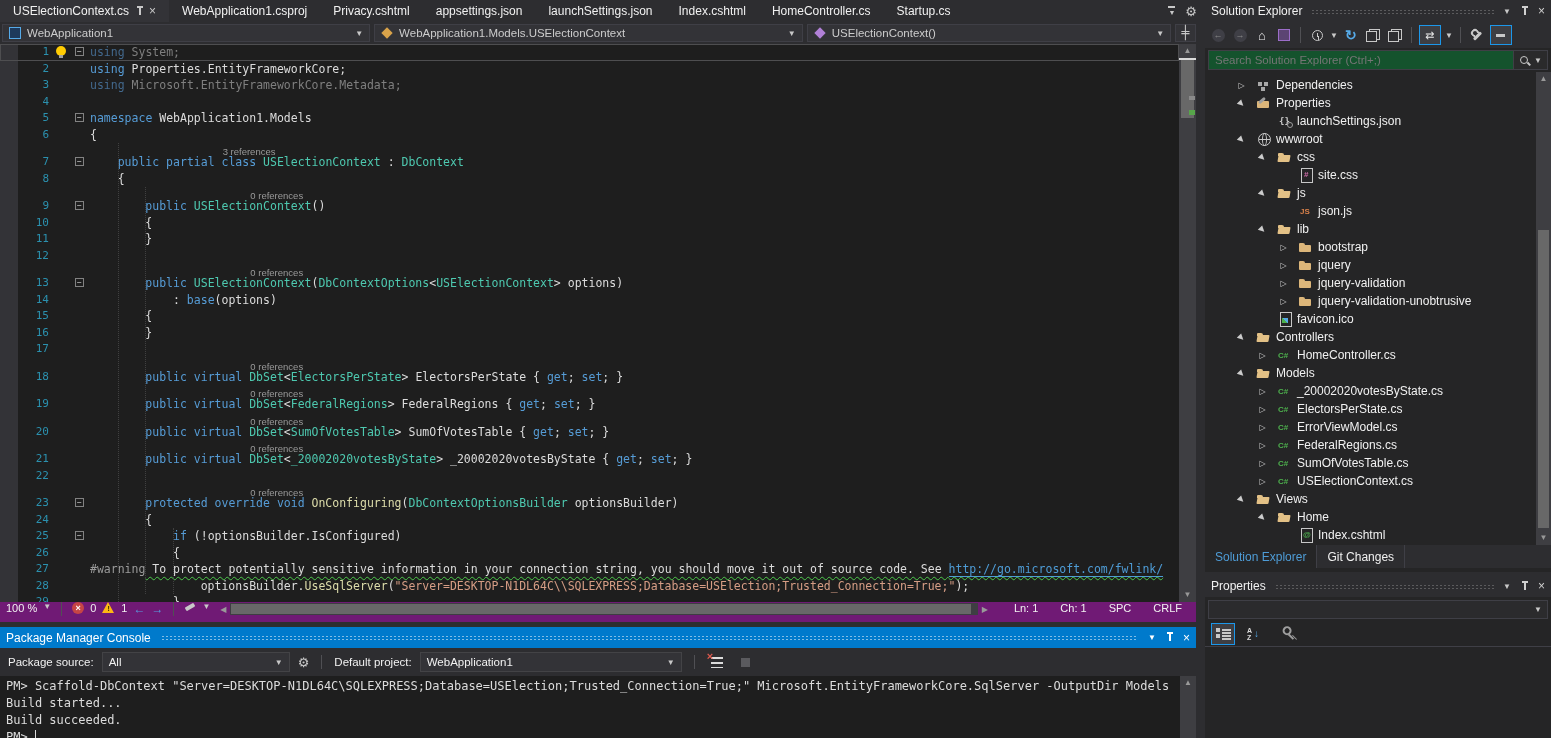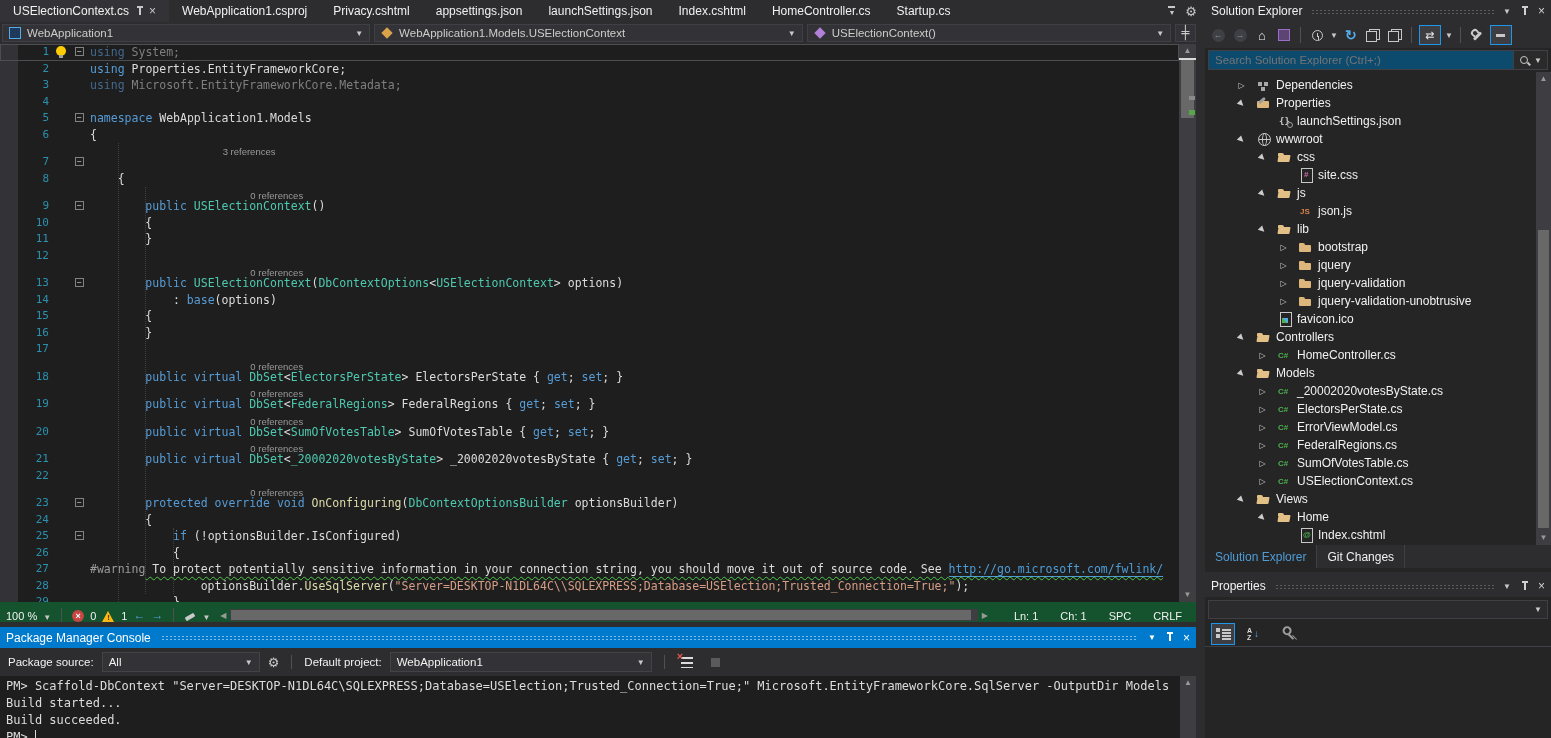--- a/index.html
+++ b/index.html
@@ -49,21 +49,21 @@
 
   
   .vsb{position:absolute;right:0;top:0;width:17px;height:558px;background:#3E3E42;}
   .sarr{position:absolute;left:0;width:17px;height:14px;color:#999;font-size:8px;line-height:14px;text-align:center;}
   .vsb-thumb{position:absolute;left:2px;top:16px;width:13px;height:58px;background:#686868;}
   .vsb-caret{position:absolute;left:0;top:14px;width:17px;height:2px;background:#DADADA;}
   .vsb-mark-gray{position:absolute;right:1px;top:52px;width:6px;height:4px;background:#8A8A8A;}
   .vsb-mark-green{position:absolute;right:1px;top:66px;width:6px;height:5px;background:#57A64A;}
 
   
-  .zoombar{position:absolute;left:0;top:602px;width:1196px;height:20px;background:#14532d;display:flex;align-items:flex-end;font-size:11px;color:#F1F1F1;padding-left:6px;gap:6px;}
+  .zoombar{position:absolute;left:0;top:602px;width:1196px;height:20px;background:#701a75;display:flex;align-items:flex-start;font-size:11px;color:#F1F1F1;padding-left:6px;gap:6px;}
   .zsep{width:1px;height:14px;background:#505054;margin:0 4px;}
   .errico{width:12px;height:12px;border-radius:50%;background:#C64545;color:#fff;font:bold 9px/12px "Liberation Sans",sans-serif;text-align:center;flex:none;}
   .warnwrap{position:relative;width:13px;height:11px;flex:none;}
   .warnwrap::before{content:"";position:absolute;left:0;top:0;border-left:6.5px solid transparent;border-right:6.5px solid transparent;border-bottom:11px solid #FDB714;}
   .warnwrap::after{content:"!";position:absolute;left:5px;top:2px;font:bold 8px/9px "Liberation Sans",sans-serif;color:#4A3A00;}
   .navarrow{color:#569CDE;font-size:12px;font-weight:bold;}
   .brushico{position:relative;width:12px;height:10px;}
   .brushico::before{content:"";position:absolute;left:1px;top:3px;width:10px;height:4px;background:#C8C8C8;transform:rotate(-30deg);border-radius:1px;}
   .dd8{font-size:8px;color:#C8C8C8;}
   .hsb{flex:1;display:flex;align-items:center;height:14px;}
@@ -77,21 +77,21 @@
   .pmc-title{position:absolute;left:0;top:627px;width:1196px;height:21px;background:#007ACC;display:flex;align-items:center;padding:0 6px;color:#FFFFFF;font-size:12px;}
   .pmc-title .grip{flex:1;height:6px;margin:0 10px;background-image:radial-gradient(rgba(255,255,255,.5) 1px,transparent 1.2px);background-size:4px 3px;}
   .titleicons{display:flex;align-items:center;gap:9px;color:#FFFFFF;}
   .pinico{position:relative;width:9px;height:11px;display:inline-block;}
   .pinico::before{content:"";position:absolute;left:4px;top:1px;width:2px;height:8px;background:currentColor;}
   .pinico::after{content:"";position:absolute;left:2px;top:0;width:6px;height:2px;background:currentColor;}
   .xchar{font-size:12px;line-height:12px;}
   .pmc-toolbar{position:absolute;left:0;top:648px;width:1196px;height:28px;background:#2D2D30;display:flex;align-items:center;gap:8px;padding-left:8px;font-size:11.5px;color:#F1F1F1;}
   .combo{display:flex;align-items:center;background:#333337;border:1px solid #434346;height:20px;padding:0 6px;font-size:11.5px;color:#F1F1F1;}
   .combo .dd{margin-left:auto;font-size:8px;color:#C8C8C8;padding-left:8px;}
-  .combo.src{width:158px;}
+  .combo.src{width:188px;}
   .combo.proj{width:262px;}
   .clrico{position:relative;width:12px;height:11px;background:repeating-linear-gradient(#DCDCDC 0 2px,transparent 2px 5px);margin-left:4px;}
   .clrico::after{content:"×";position:absolute;left:-4px;top:-6px;color:#E05A4E;font:bold 11px/11px "Liberation Sans",sans-serif;}
   .stopico{width:9px;height:9px;background:#5A5A5E;margin-left:10px;}
   .pmc-out{position:absolute;left:0;top:676px;width:1180px;height:62px;background:#1E1E1E;padding:2px 0 0 6px;overflow:hidden;}
   .pline{font:12px/17px "DejaVu Sans Mono",monospace;color:#DCDCDC;white-space:pre;}
   .caret{display:inline-block;width:1px;height:13px;background:#DCDCDC;vertical-align:-2px;}
   .pmc-vsb{position:absolute;left:1180px;top:676px;width:16px;height:62px;background:#3E3E42;}
   .pmc-vsb .sarr{width:16px;}
 
@@ -111,21 +111,21 @@
   .refreshchar{color:#56AAE8;font-size:14px;font-weight:bold;}
   .doc2{position:relative;width:14px;height:13px;}
   .doc2::before{content:"";position:absolute;right:0;top:0;width:9px;height:9px;border:1px solid #C8C8C8;}
   .doc2::after{content:"";position:absolute;left:0;bottom:0;width:9px;height:9px;border:1px solid #C8C8C8;background:#2D2D30;}
   .bluebox{width:22px;height:20px;border:1px solid #1C97EA;background:#3E3E42;display:flex;align-items:center;justify-content:center;color:#E8E8E8;font-size:11px;}
   .wrenchico{position:relative;width:13px;height:13px;}
   .wrenchico::before{content:"";position:absolute;left:6px;top:2px;width:3px;height:10px;background:#C8C8C8;transform:rotate(45deg);border-radius:1px;}
   .wrenchico::after{content:"";position:absolute;left:1px;top:0;width:4px;height:4px;border:2px solid #C8C8C8;border-radius:50%;border-right-color:transparent;transform:rotate(45deg);}
   .dashico{width:9px;height:3px;background:#C8C8C8;}
   .se-search{height:24px;background:#252526;display:flex;align-items:center;padding:0 3px;}
-  .sinput{flex:1;height:20px;background:#0c4a6e;border:1px solid #3F3F46;color:#9A9A9A;font-size:11.5px;padding:0 6px;outline:none;font-family:"Liberation Sans",sans-serif;}
+  .sinput{flex:1;height:20px;background:#14532d;border:1px solid #3F3F46;color:#9A9A9A;font-size:11.5px;padding:0 6px;outline:none;font-family:"Liberation Sans",sans-serif;}
   .magwrap{display:flex;align-items:center;gap:4px;background:#2A2A2B;border:1px solid #3F3F46;border-left:none;height:20px;padding:0 5px;}
   .magico{position:relative;width:11px;height:11px;}
   .magico::before{content:"";position:absolute;left:1px;top:1px;width:6px;height:6px;border:1.5px solid #C8C8C8;border-radius:50%;}
   .magico::after{content:"";position:absolute;left:8px;top:8px;width:4px;height:1.5px;background:#C8C8C8;transform:rotate(45deg);}
   .se-tree{position:absolute;left:0;top:72px;width:331px;height:473px;overflow:hidden;padding-top:4px;background:#252526;}
   .trow{display:flex;align-items:center;height:18px;font-size:12px;color:#F1F1F1;white-space:nowrap;}
   .tarr{width:21px;flex:none;text-align:center;color:#CCCCCC;font-size:8px;}
   .tarr.exp{display:inline-block;transform:rotate(45deg);}
   .tlbl{margin-left:4px;}
   .ti{position:relative;width:16px;height:15px;flex:none;margin-left:4px;}
@@ -280,20 +280,21 @@
             <div class="lnum"></div>
             <div class="gcol"></div>
             <div class="ctext" style="padding-left: 27.668px;"><span class="reftext">3 references</span></div>
           </div>
           <div class="crow coder">
             <div class="bpm"></div>
             <div class="lnum">7</div>
             <div class="gcol">
               <div class="fold">−</div>
             </div>
+            <div class="ctext" style="padding-left: 27.668px;"><span class="tk-k">public partial class</span><span class="tk-y"> USElectionContext</span><span class="tk-p"> : </span><span class="tk-y">DbContext</span></div>
           </div>
           <div class="crow coder">
             <div class="bpm"></div>
             <div class="lnum">8</div>
             <div class="gcol"></div>
             <div class="ctext" style="padding-left: 27.668px;"><span class="tk-p">{</span></div>
           </div>
           <div class="crow refr">
             <div class="bpm"></div>
             <div class="lnum"></div>

